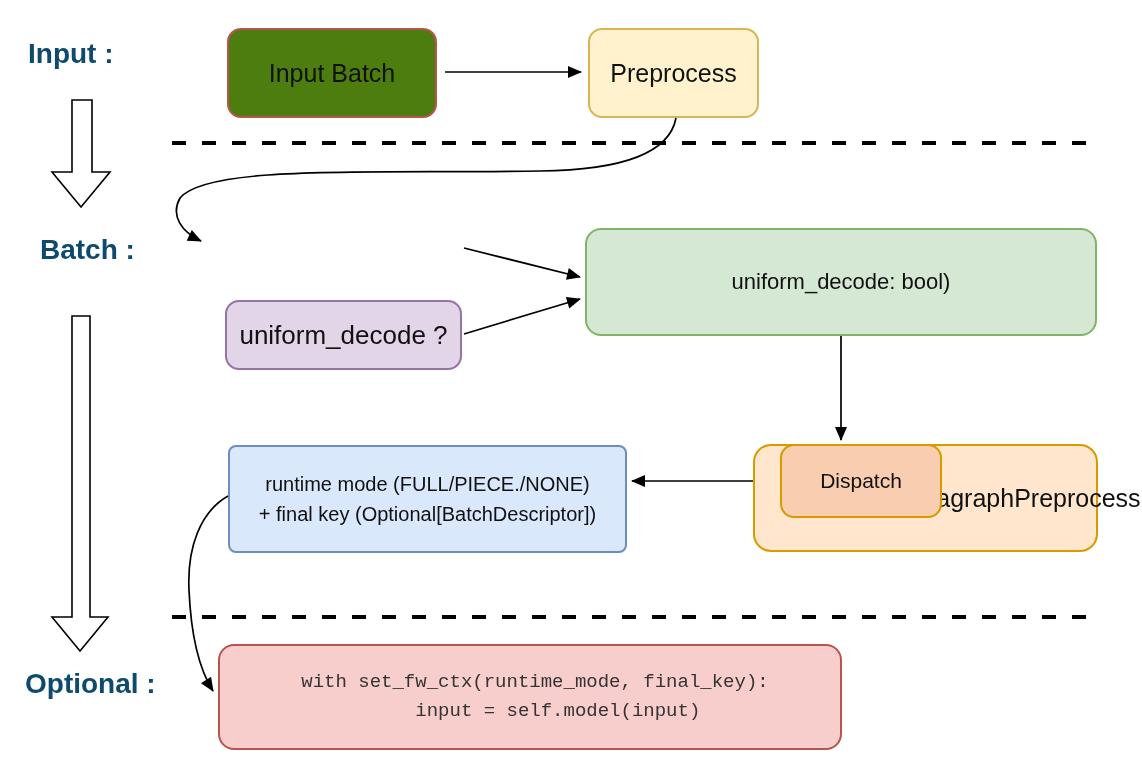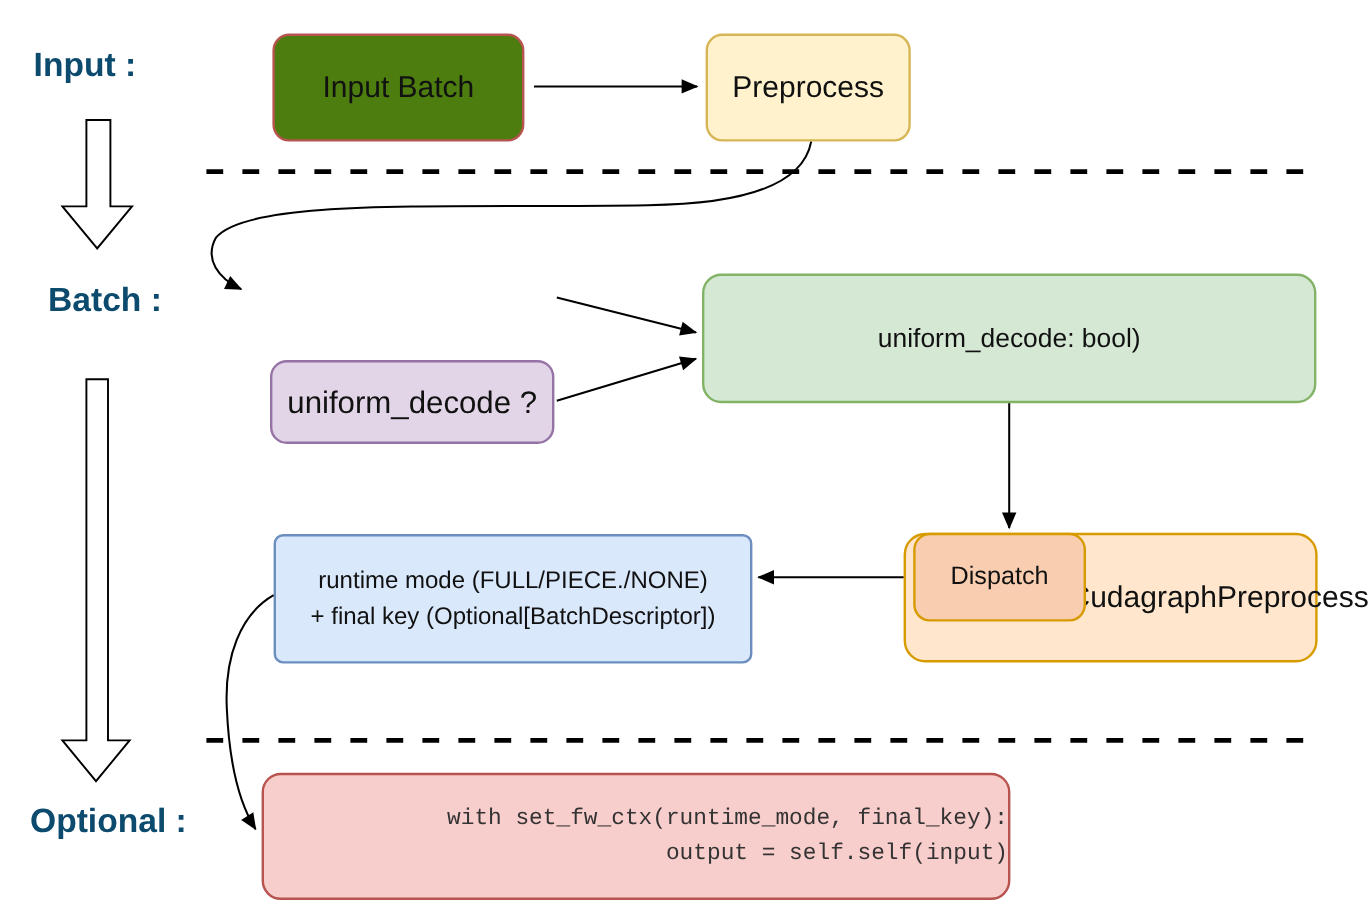--- a/index.html
+++ b/index.html
@@ -73,33 +73,33 @@
     z-index: 2;
   }
   .dispatcher-label {
     position: absolute;
     left: 178px; top: 0; width: 165px; height: 104px;
     display: flex; flex-direction: row;
     align-items: center; justify-content: center;
     font-size: 25px; line-height: 33px; color: #111111;
   }
   .node-dispatch-inner {
-    left: 761px; top: 444px; width: 144px; height: 74px;
+    left: 780px; top: 444px; width: 162px; height: 74px;
     background: #f9cdb0; border: 2px solid #d79b00; border-radius: 14px;
     font-size: 21px; z-index: 3;
   }
   .node-runtime-result {
     left: 228px; top: 445px; width: 399px; height: 108px;
     background: #dae8fc; border: 2px solid #6c8ebf; border-radius: 8px;
     font-size: 20px; line-height: 30px;
   }
   .node-execute-code {
     left: 218px; top: 644px; width: 624px; height: 106px;
     background: #f8cecc; border: 2px solid #b85450; border-radius: 16px;
-    align-items: flex-end;
+    align-items: center;
     padding-left: 10px;
     font-family: "Liberation Mono", monospace;
     font-size: 19px; line-height: 29px;
     color: #333333;
     text-align: left;
   }
   .code-line { white-space: pre; }
 </style>
 </head>
 <body>
@@ -138,21 +138,21 @@
     <span>Dispatch</span>
   </div>
 
   <div class="node node-runtime-result">
     <div>runtime mode (FULL/PIECE./NONE)</div>
     <div>+ final key (Optional[BatchDescriptor])</div>
   </div>
 
   <div class="node node-execute-code">
     <div class="code-line">with set_fw_ctx(runtime_mode, final_key):</div>
-    <div class="code-line">    output = self.self(input)</div>
+    <div class="code-line">    input = self.model(input)</div>
   </div>
 
   <svg id="wires" viewBox="0 0 1142 770" xmlns="http://www.w3.org/2000/svg">
     <defs>
       <marker id="arrow" markerUnits="userSpaceOnUse" markerWidth="16" markerHeight="14" refX="14" refY="7" orient="auto">
         <path d="M1,1 L15,7 L1,13 Z" fill="#000000"></path>
       </marker>
     </defs>
 
     <line x1="172" y1="143" x2="1097" y2="143" stroke="#000000" stroke-width="4" stroke-dasharray="14 16"></line>

